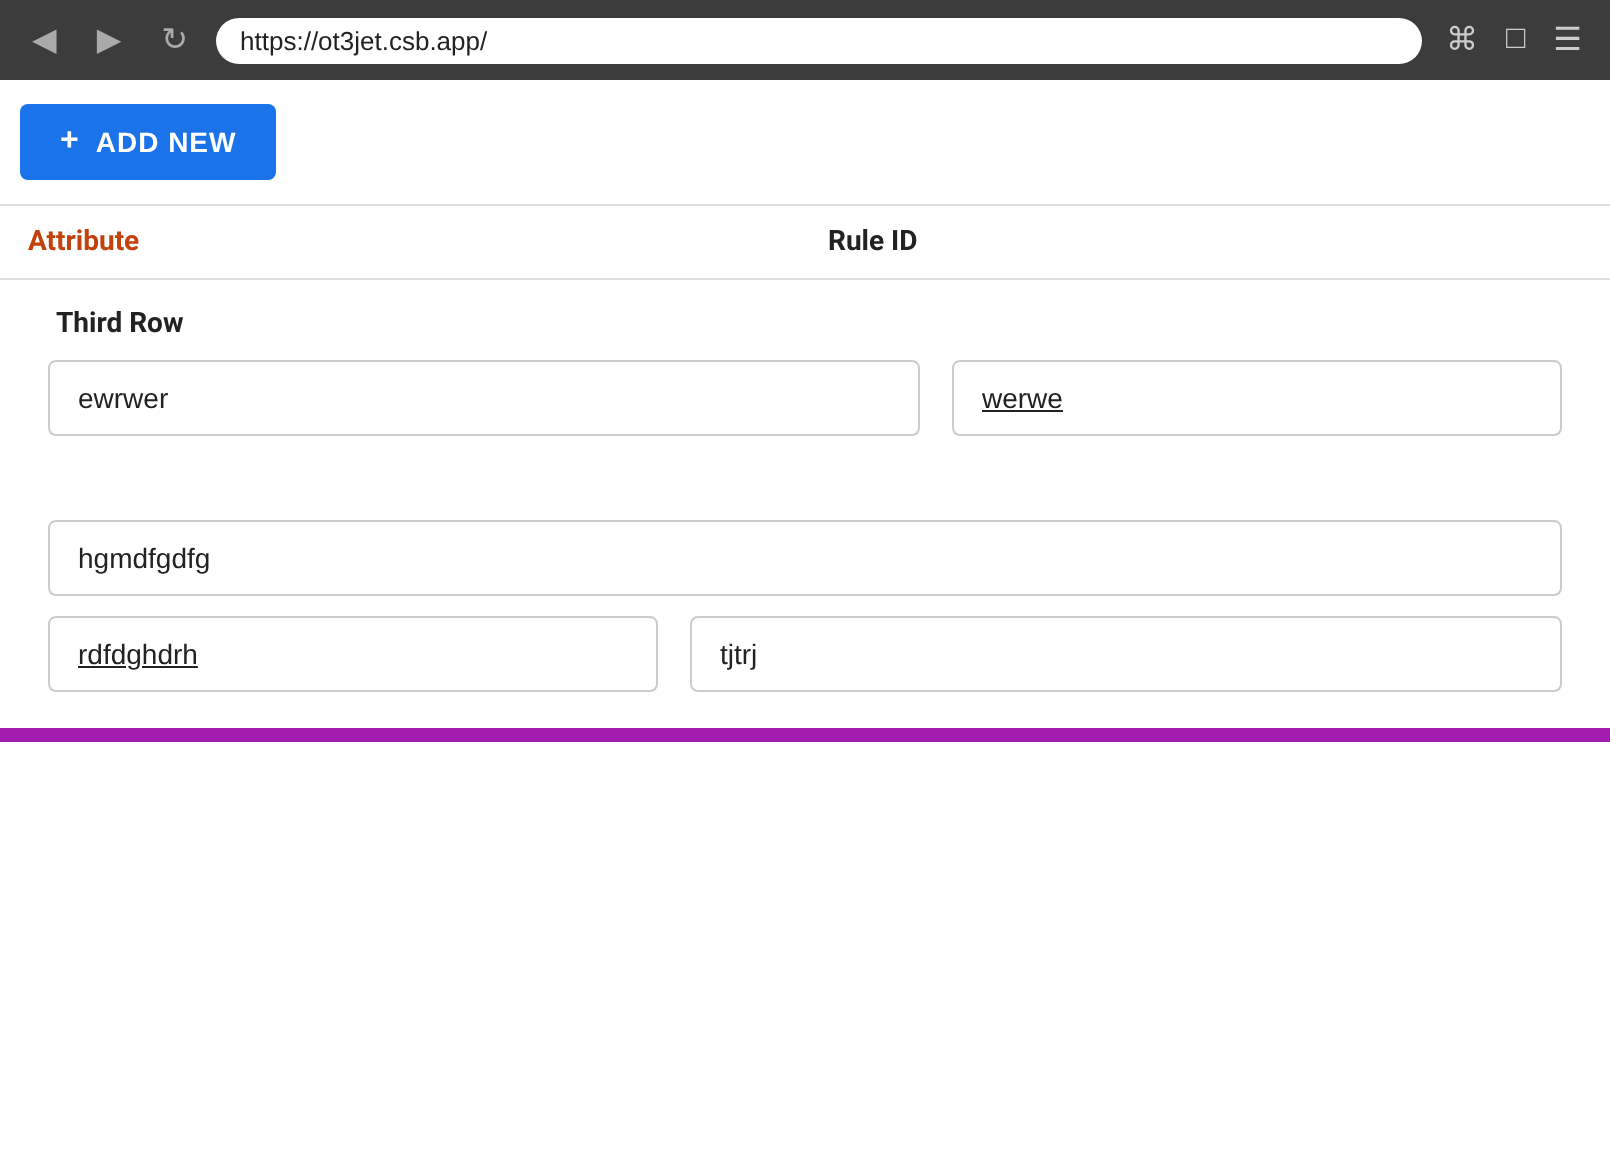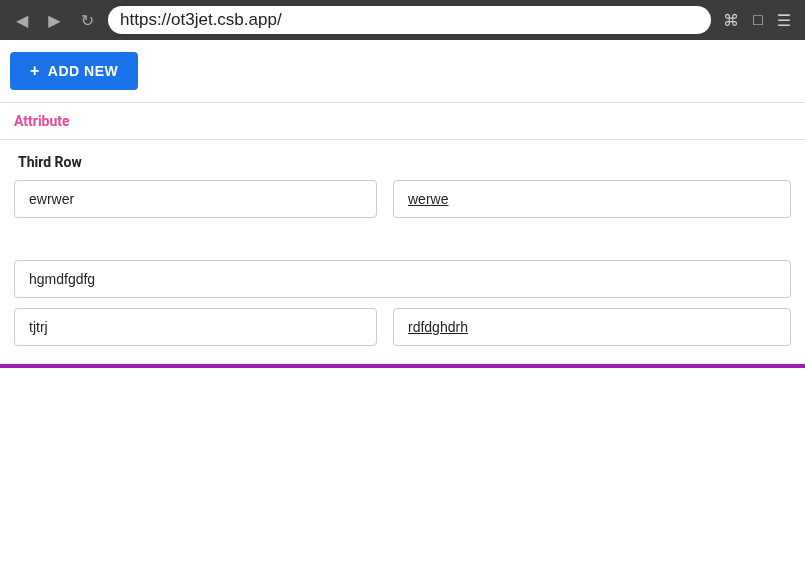--- a/index.html
+++ b/index.html
@@ -34,21 +34,21 @@
       padding: 4px 6px;
       border-radius: 3px;
     }
 
     .address-bar {
       flex: 1;
       background: #fff;
       border: none;
       border-radius: 20px;
       padding: 4px 12px;
-      font-size: 17px;
+      font-size: 13px;
       color: #222;
       outline: none;
     }
 
     .browser-actions {
       display: flex;
       gap: 6px;
     }
 
     .browser-action-btn {
@@ -97,34 +97,34 @@
       display: flex;
       padding: 10px 10px 10px 14px;
       border-bottom: 1px solid #e0e0e0;
       background: #fff;
     }
 
     .col-attribute {
       flex: 0 0 400px;
       font-weight: 700;
       font-size: 14px;
-      color: #ec4899;
+      color: #c2410c;
     }
 
     .col-ruleid {
       flex: 1;
       font-weight: 700;
       font-size: 14px;
       color: #222;
     }
 
     
     .data-row {
-      border-bottom: 4px solid #a21caf;
-      padding: 8px 14px;
+      border-bottom: 7px solid #a21caf;
+      padding: 8px 24px;
     }
 
     .row-label {
       font-weight: 700;
       font-size: 14px;
       color: #222;
       padding: 6px 4px 10px 4px;
     }
 
     .row-fields {
@@ -142,21 +142,21 @@
       border: 1px solid #ccc;
       border-radius: 4px;
       padding: 10px 14px;
       font-size: 14px;
       color: #222;
       outline: none;
       background: #fff;
     }
 
     .field-attribute {
-      width: 363px;
+      width: 436px;
     }
 
     .field-ruleid {
       flex: 1;
       text-decoration: underline;
     }
 
     .field-full {
       width: 100%;
       margin-top: 32px;
@@ -181,35 +181,36 @@
 
   <div class="toolbar">
     <button class="add-new-btn">
       <span class="plus-icon">+</span>
       <span>ADD NEW</span>
     </button>
   </div>
 
   <div class="table-header">
     <div class="col-attribute">Attribute</div>
+    <div class="col-ruleid">Rule ID</div>
   </div>
 
   <div class="data-row">
     <div class="row-label">Third Row</div>
 
     <div class="row-fields">
       <input class="field-input field-attribute" type="text" value="ewrwer" style="">
       <input class="field-input field-ruleid" type="text" value="werwe" style="">
     </div>
 
     <div class="row-fields-single">
       <input class="field-input field-full" type="text" value="hgmdfgdfg" style="">
     </div>
 
     <div class="row-fields">
+      <input class="field-input field-ruleid" type="text" value="rdfdghdrh" style="">
       <input class="field-input field-attribute" type="text" value="tjtrj" style="">
-      <input class="field-input field-ruleid" type="text" value="rdfdghdrh" style="">
     </div>
 
 
   </div>
 
 </div>
 
 </body></html>

